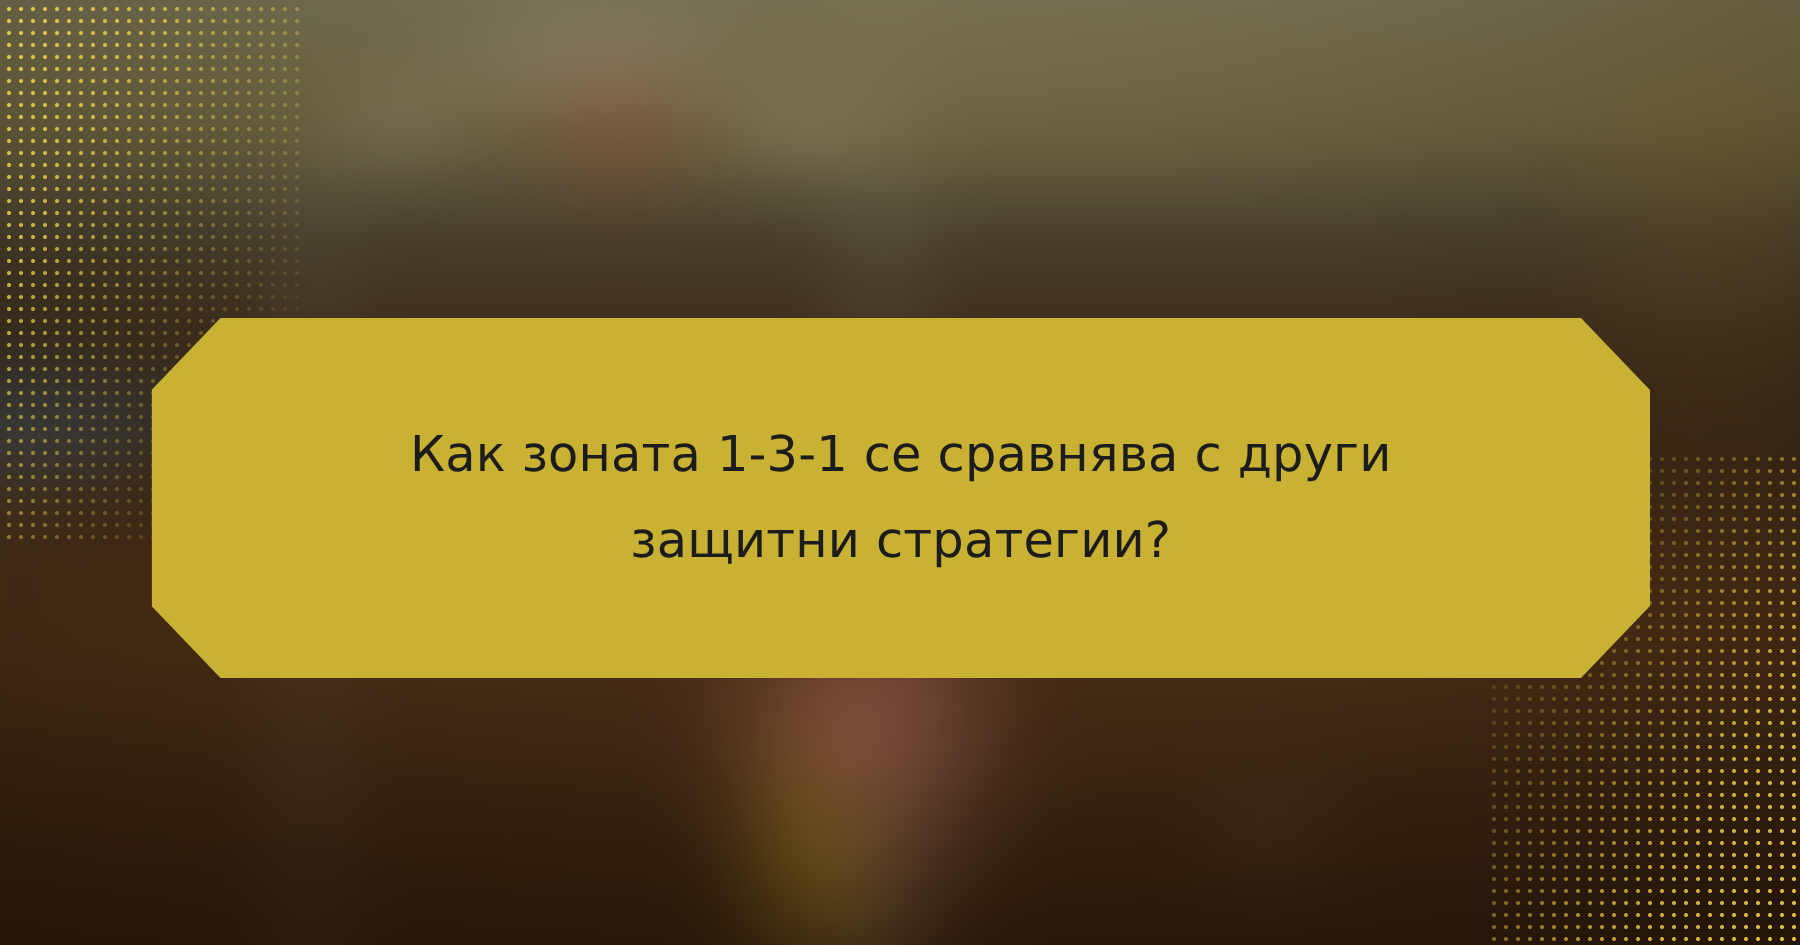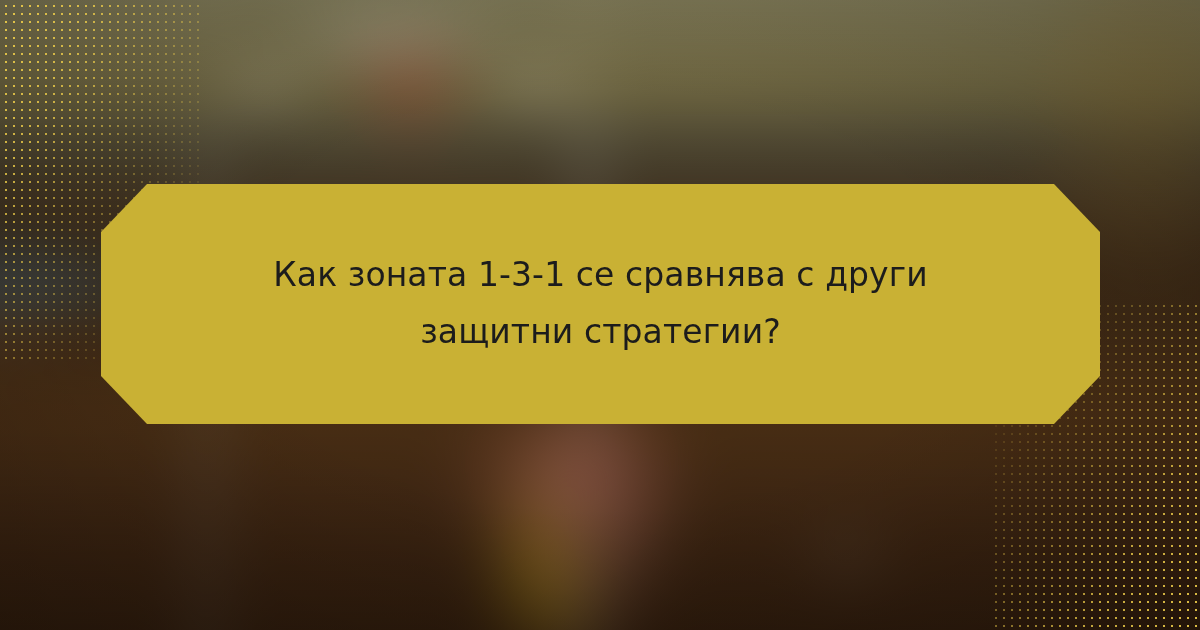--- a/index.html
+++ b/index.html
@@ -118,21 +118,21 @@
     -webkit-mask-image:
       linear-gradient(300deg, #000 0%, rgba(0,0,0,0.85) 28%, rgba(0,0,0,0.35) 60%, rgba(0,0,0,0) 88%);
     mask-image:
       linear-gradient(300deg, #000 0%, rgba(0,0,0,0.85) 28%, rgba(0,0,0,0.35) 60%, rgba(0,0,0,0) 88%);
   }
 
   
   .quote-card {
     position: absolute;
     left: 101px;
-    top: 184px;
+    top: 212px;
     width: 999px;
     height: 240px;
     background: #c9b134;
     -webkit-clip-path: polygon(
         46px 0, calc(100% - 46px) 0, 100% 48px,
         100% calc(100% - 48px), calc(100% - 46px) 100%,
         46px 100%, 0 calc(100% - 48px), 0 48px);
     clip-path: polygon(
         46px 0, calc(100% - 46px) 0, 100% 48px,
         100% calc(100% - 48px), calc(100% - 46px) 100%,

